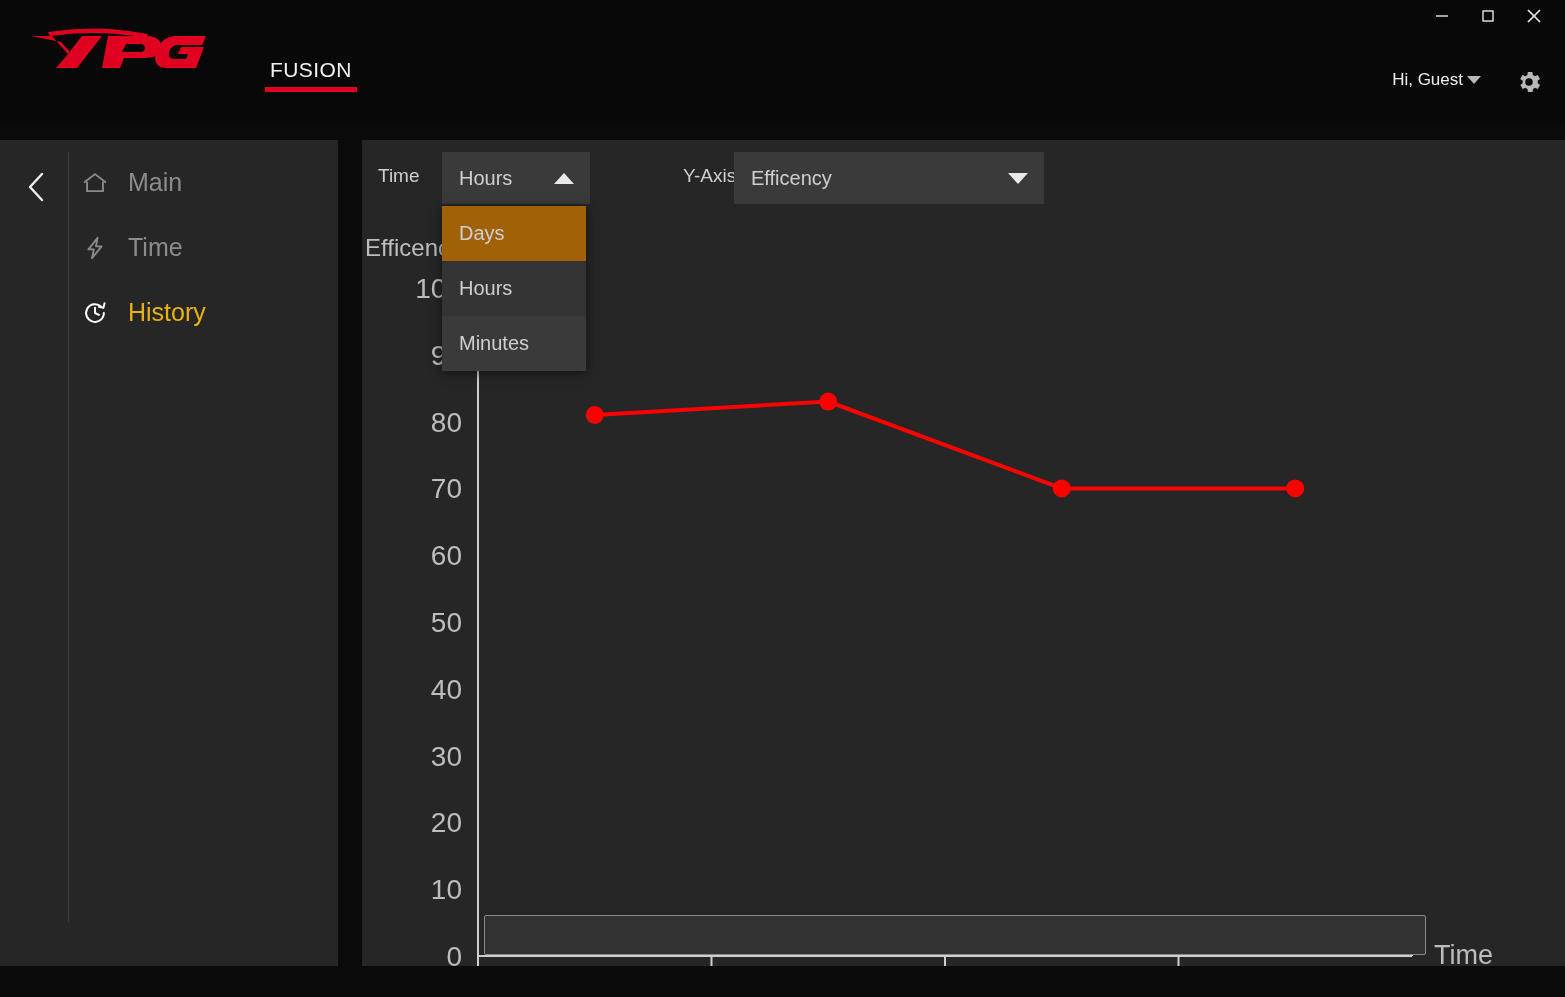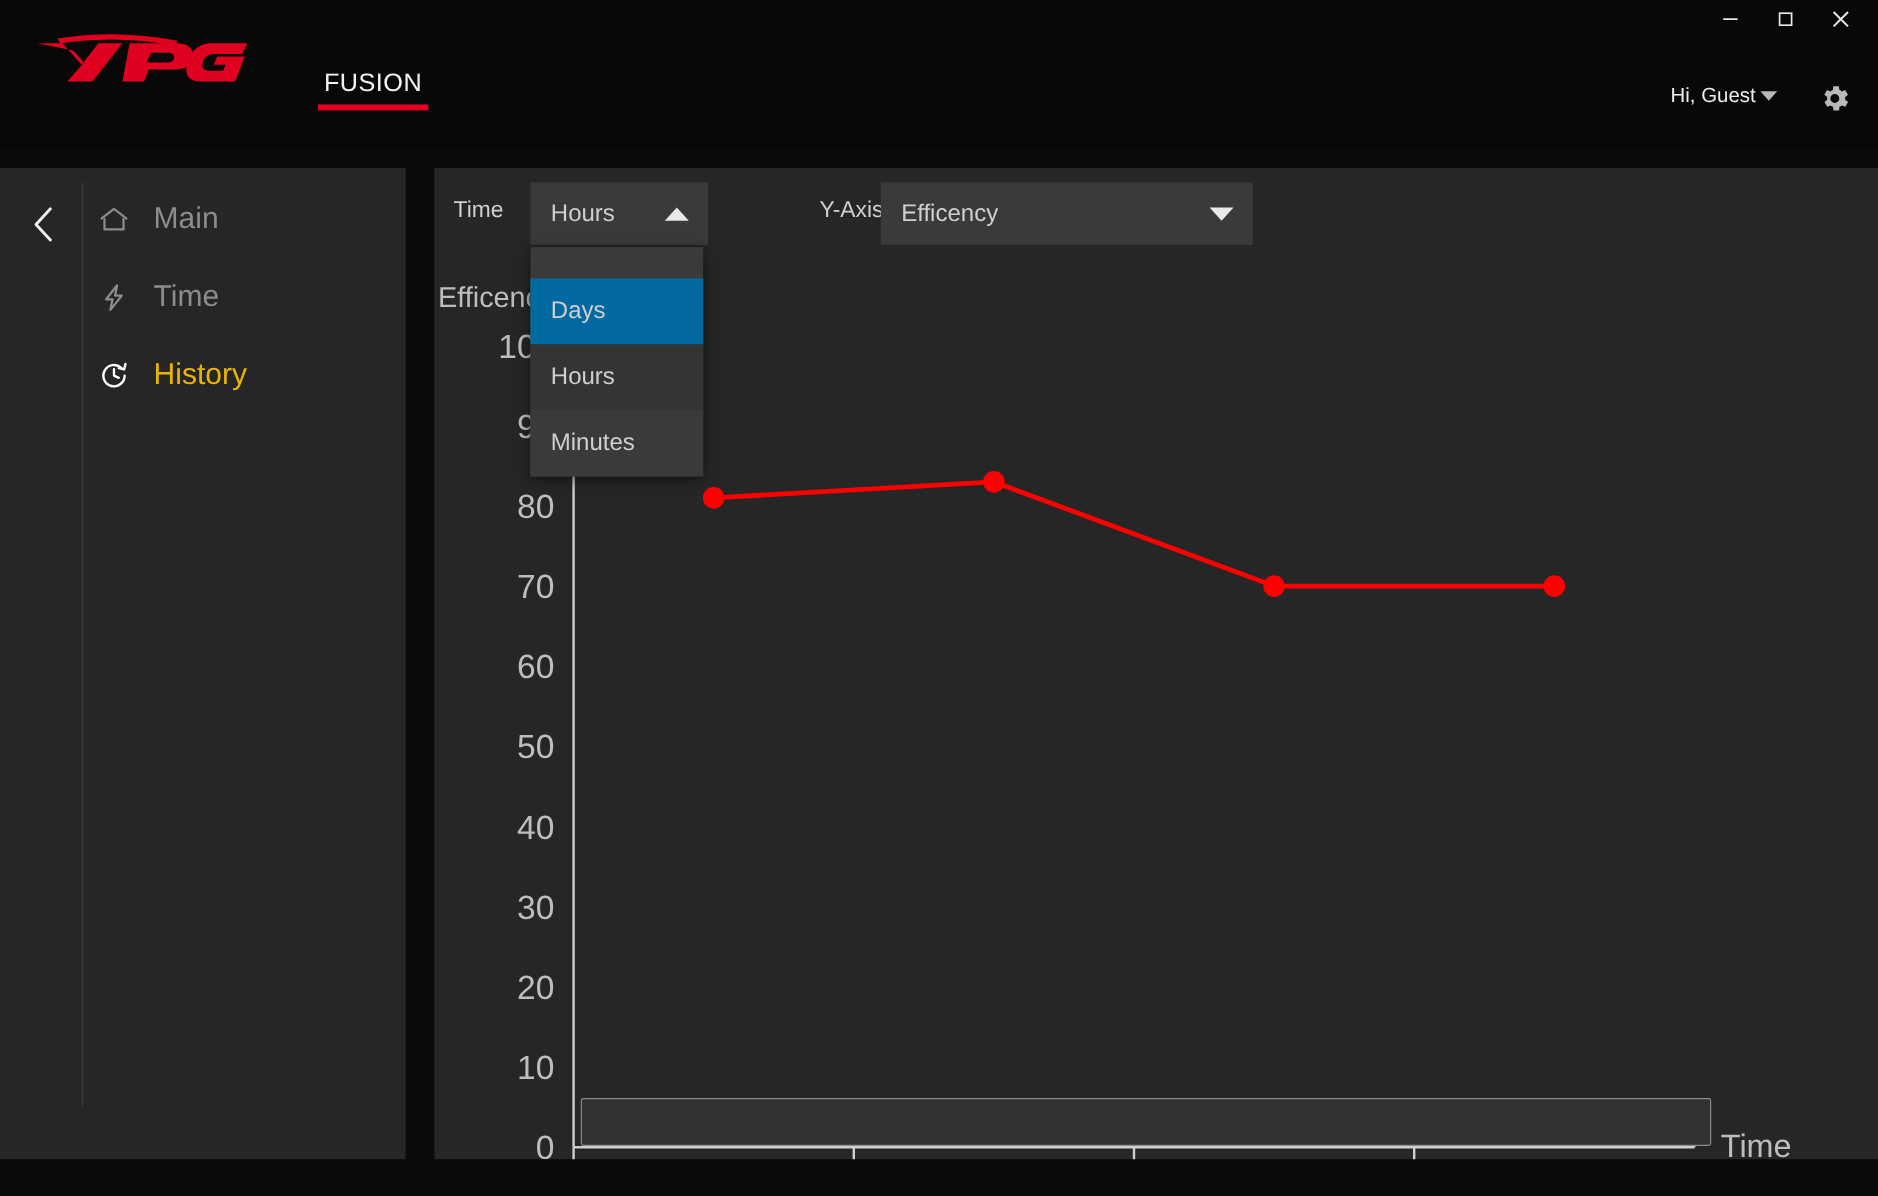--- a/index.html
+++ b/index.html
@@ -184,21 +184,21 @@
   }
   .dd-item {
     height: 55px;
     display: flex;
     align-items: center;
     padding-left: 17px;
     color: #cfcfcf;
     font-size: 20px;
     box-sizing: border-box;
   }
-  .dd-item.shade-a { background: #0369a1; margin-top: 26px; }
+  .dd-item.shade-a { background: #a16207; }
   .dd-item.shade-b { background: #343434; }
   .dd-item.shade-c { background: #3a3a3a; }
 
   
   .chart {
     position: absolute;
     left: 0; top: 80px;
     width: 1178px; height: 746px;
   }
   .chart svg { display: block; }

